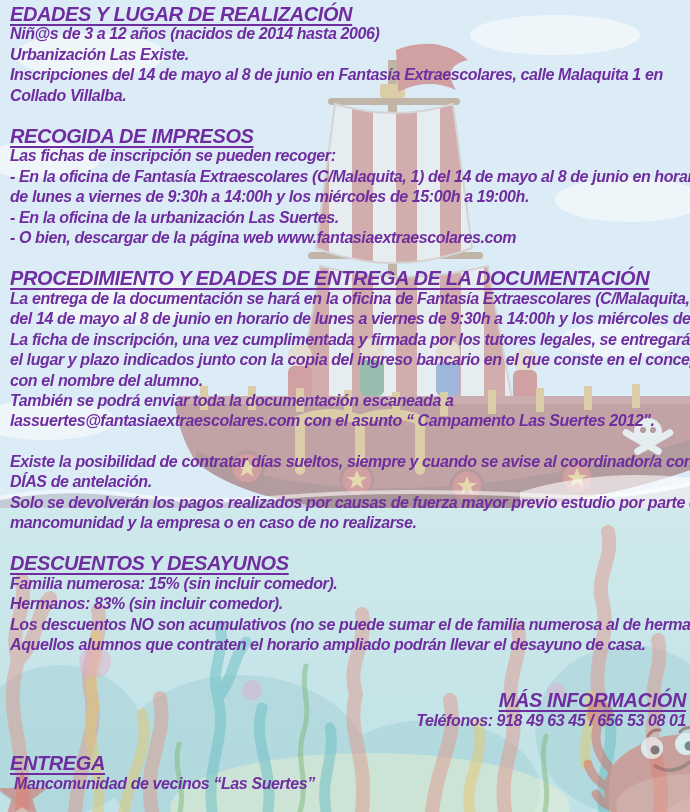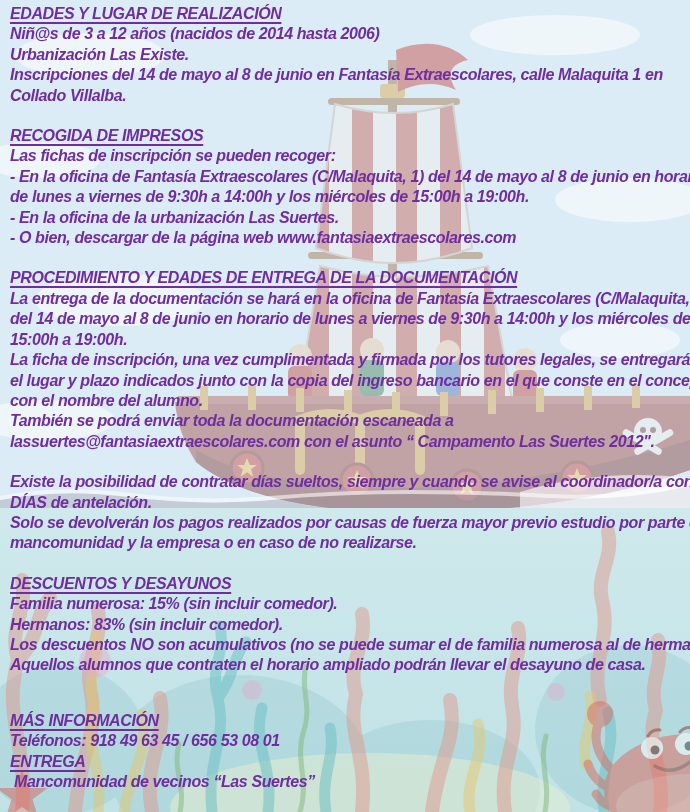--- a/index.html
+++ b/index.html
@@ -5,23 +5,23 @@
   html,body{margin:0;padding:0;}
   body{width:690px;height:812px;overflow:hidden;background:#dcecf6;}
   .page{position:relative;width:690px;height:812px;overflow:hidden;
         font-family:"Liberation Sans","DejaVu Sans",sans-serif;}
   .bg{position:absolute;inset:0;z-index:0;}
   .content{position:absolute;top:4px;left:10px;right:4px;z-index:1;
            color:#6f2da0;font-weight:bold;font-style:italic;
            font-size:16px;line-height:20.4px;letter-spacing:-0.4px;}
   section{margin:0 0 20px 0;}
   section.gap-lg{margin-bottom:35px;}
-  section.gap-sm{margin-bottom:0;}
+  section.gap-sm{margin-bottom:22px;text-align:right;}
   section:last-child{margin-bottom:0;}
-  h2{margin:0;font-size:16px;font-weight:bold;font-style:italic;
+  h2{margin:0;font-size:20px;font-weight:bold;font-style:italic;
      text-decoration:underline;text-decoration-thickness:1.5px;text-underline-offset:3px;
      line-height:20.4px;letter-spacing:-0.4px;}
   .ln{white-space:pre;}
 </style>
 </head>
 <body>
 
 <div class="page">
 
   <svg class="bg" viewBox="0 0 690 812" aria-hidden="true">
@@ -212,21 +212,20 @@
       <div class="ln">- En la oficina de Fantasía Extraescolares (C/Malaquita, 1) del 14 de mayo al 8 de junio en horario</div>
       <div class="ln">de lunes a viernes de 9:30h a 14:00h y los miércoles de 15:00h a 19:00h.</div>
       <div class="ln">- En la oficina de la urbanización Las Suertes.</div>
       <div class="ln">- O bien, descargar de la página web www.fantasiaextraescolares.com</div>
     </section>
 
     <section>
       <h2>PROCEDIMIENTO Y EDADES DE ENTREGA DE LA DOCUMENTACIÓN</h2>
       <div class="ln">La entrega de la documentación se hará en la oficina de Fantasía Extraescolares (C/Malaquita, 1)</div>
       <div class="ln">del 14 de mayo al 8 de junio en horario de lunes a viernes de 9:30h a 14:00h y los miércoles de</div>
-      <div class="ln">15:00h a 19:00h.</div>
       <div class="ln">La ficha de inscripción, una vez cumplimentada y firmada por los tutores legales, se entregará en</div>
       <div class="ln">el lugar y plazo indicados junto con la copia del ingreso bancario en el que conste en el concepto</div>
       <div class="ln">con el nombre del alumno.</div>
       <div class="ln">También se podrá enviar toda la documentación escaneada a</div>
       <div class="ln">lassuertes@fantasiaextraescolares.com con el asunto “ Campamento Las Suertes 2012".</div>
     </section>
 
     <section>
       <div class="ln">Existe la posibilidad de contratar días sueltos, siempre y cuando se avise al coordinador/a con DOS</div>
       <div class="ln">DÍAS de antelación.</div>

